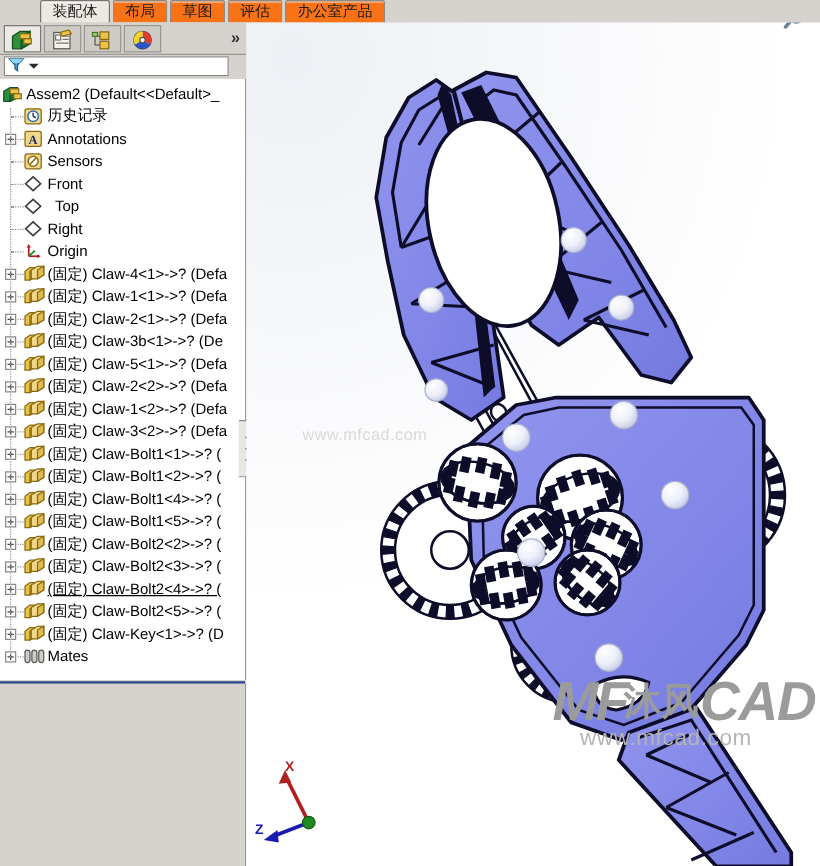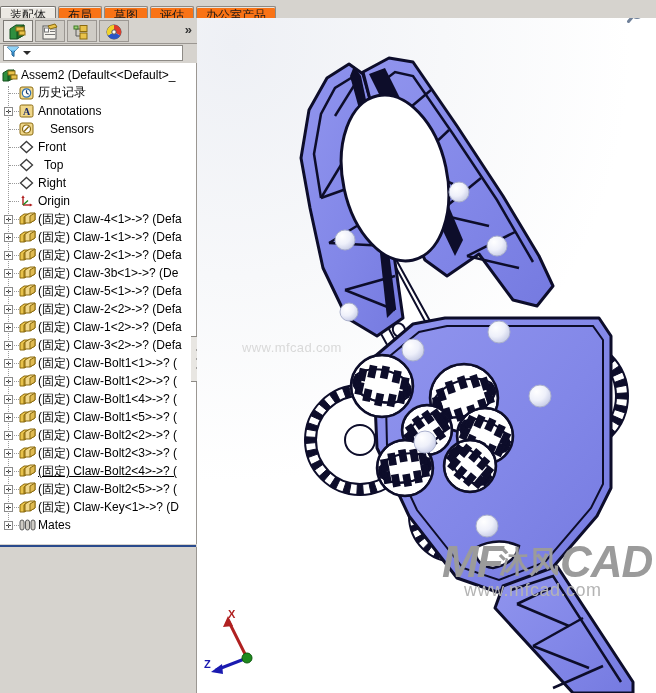--- a/index.html
+++ b/index.html
@@ -7,21 +7,21 @@
     width:656px;height:693px;overflow:hidden;
     font-family:"Liberation Sans","DejaVu Sans",sans-serif;
     font-size:12px;
     background:#ffffff;
     -webkit-font-smoothing:none;
   }
   #app{position:relative;width:656px;height:693px;overflow:hidden;background:#d6d3ce;}
 
   
   #tabstrip{position:absolute;left:0;top:0;width:656px;height:18px;background:#d6d3ce;}
-  #tabstrip .tabs{display:flex;align-items:center;height:30px;}
+  #tabstrip .tabs{display:flex;align-items:flex-start;height:30px;margin-left:32px;}
   .cm-tab{
     height:17px;line-height:16px;
     margin-right:2px;
     padding:0 9px;
     background:#f97316;
     border:1px solid #8d8a85;
     border-bottom:none;
     border-top-left-radius:2px;border-top-right-radius:2px;
     color:#1a1a1a;font-size:12px;white-space:nowrap;
     box-shadow:inset 0 1px 0 #e6e4e0;
@@ -231,21 +231,21 @@
             </svg></span>
           <span class="lbl" style="left:38px;text-align:center;">Annotations</span>
         </div>
         <div class="row" style="position: absolute; top: 57px;">
           <span class="dots" style="left:9px;width:10px;"></span>
           <span class="ico" style="left:19px;"><svg width="15" height="14" viewBox="0 0 15 14">
               <rect x="1" y="1" width="13" height="12" rx="2" fill="#f0d78a" stroke="#8a6a10" stroke-width="1"></rect>
               <circle cx="7.5" cy="7" r="4" fill="#ffffff" stroke="#8a6a10" stroke-width="1.2"></circle>
               <line x1="5" y1="9.4" x2="9.8" y2="4.4" stroke="#8a6a10" stroke-width="1.4"></line>
             </svg></span>
-          <span class="lbl" style="left:38px;margin-left:12px;">Sensors</span>
+          <span class="lbl" style="left:38px;">Sensors</span>
         </div>
         <div class="row" style="position: absolute; top: 75px;">
           <span class="dots" style="left:9px;width:10px;"></span>
           <span class="ico" style="left:19px;"><svg width="15" height="14" viewBox="0 0 15 14">
               <polygon points="7.5,1.5 13.5,7 7.5,12.5 1.5,7" fill="none" stroke="#3a3a3a" stroke-width="1.3"></polygon>
             </svg></span>
           <span class="lbl" style="left:38px;">Front</span>
         </div>
         <div class="row" style="position: absolute; top: 93px;">
           <span class="dots" style="left:9px;width:10px;"></span>

